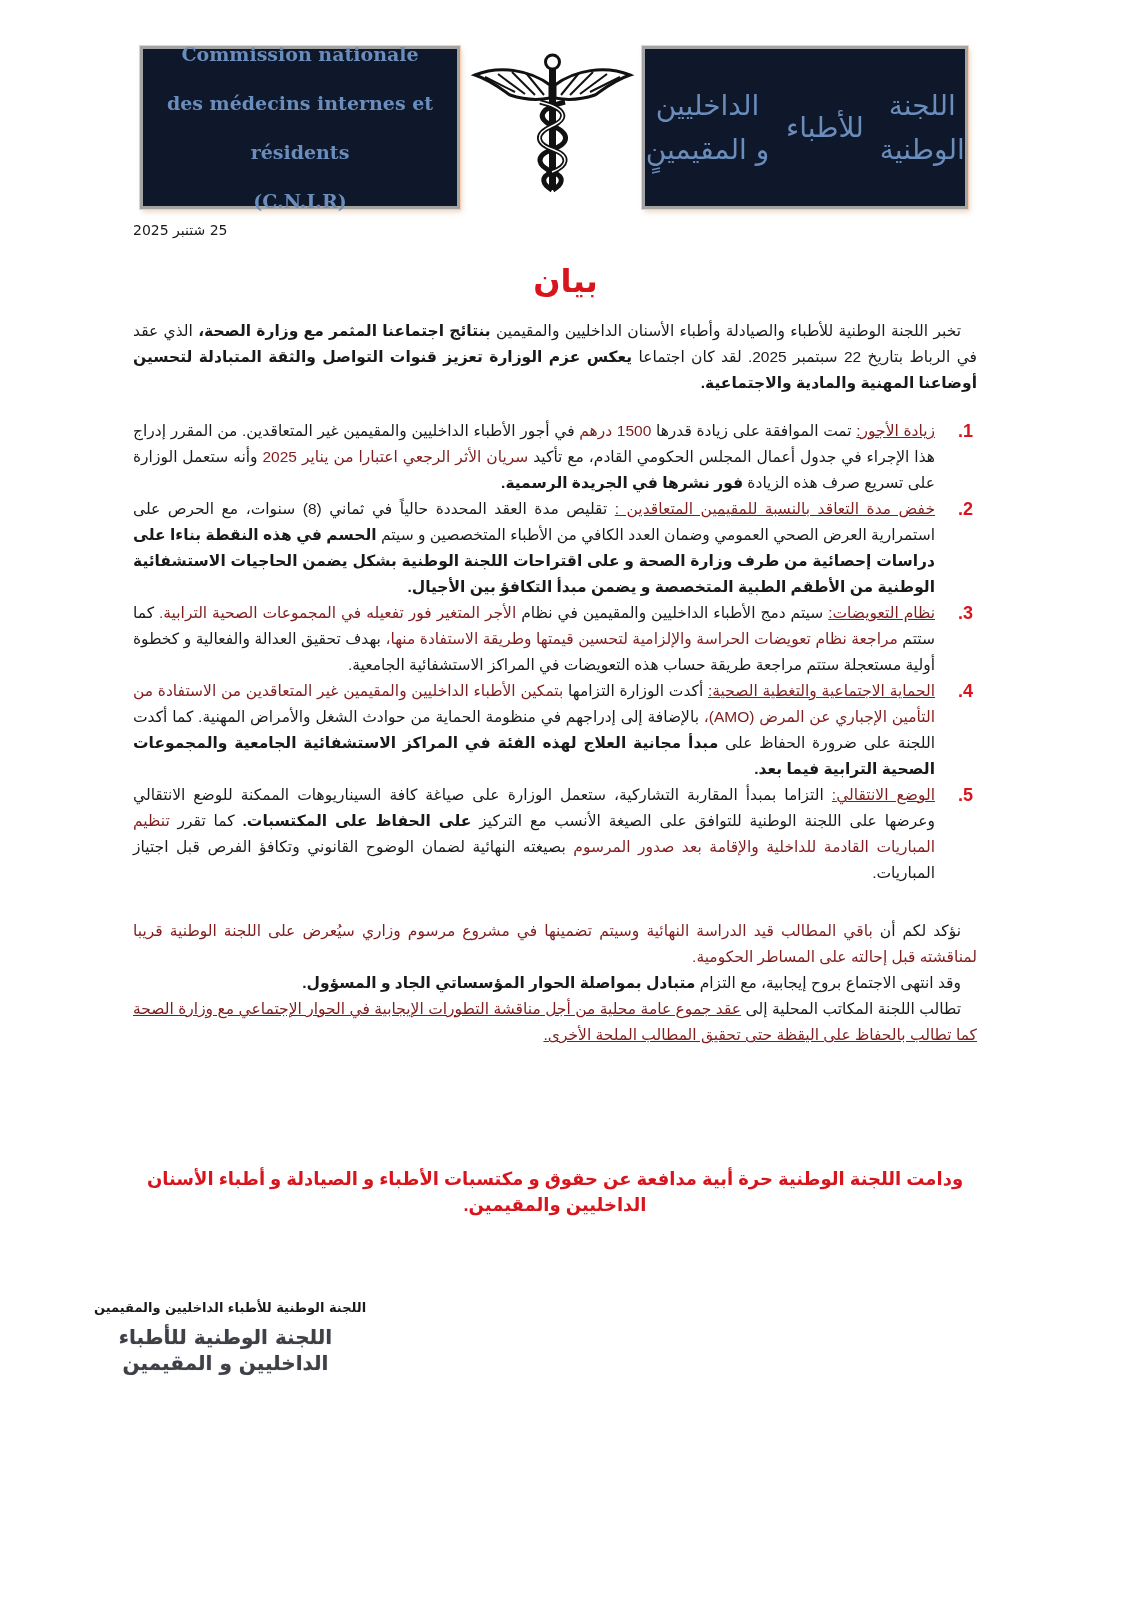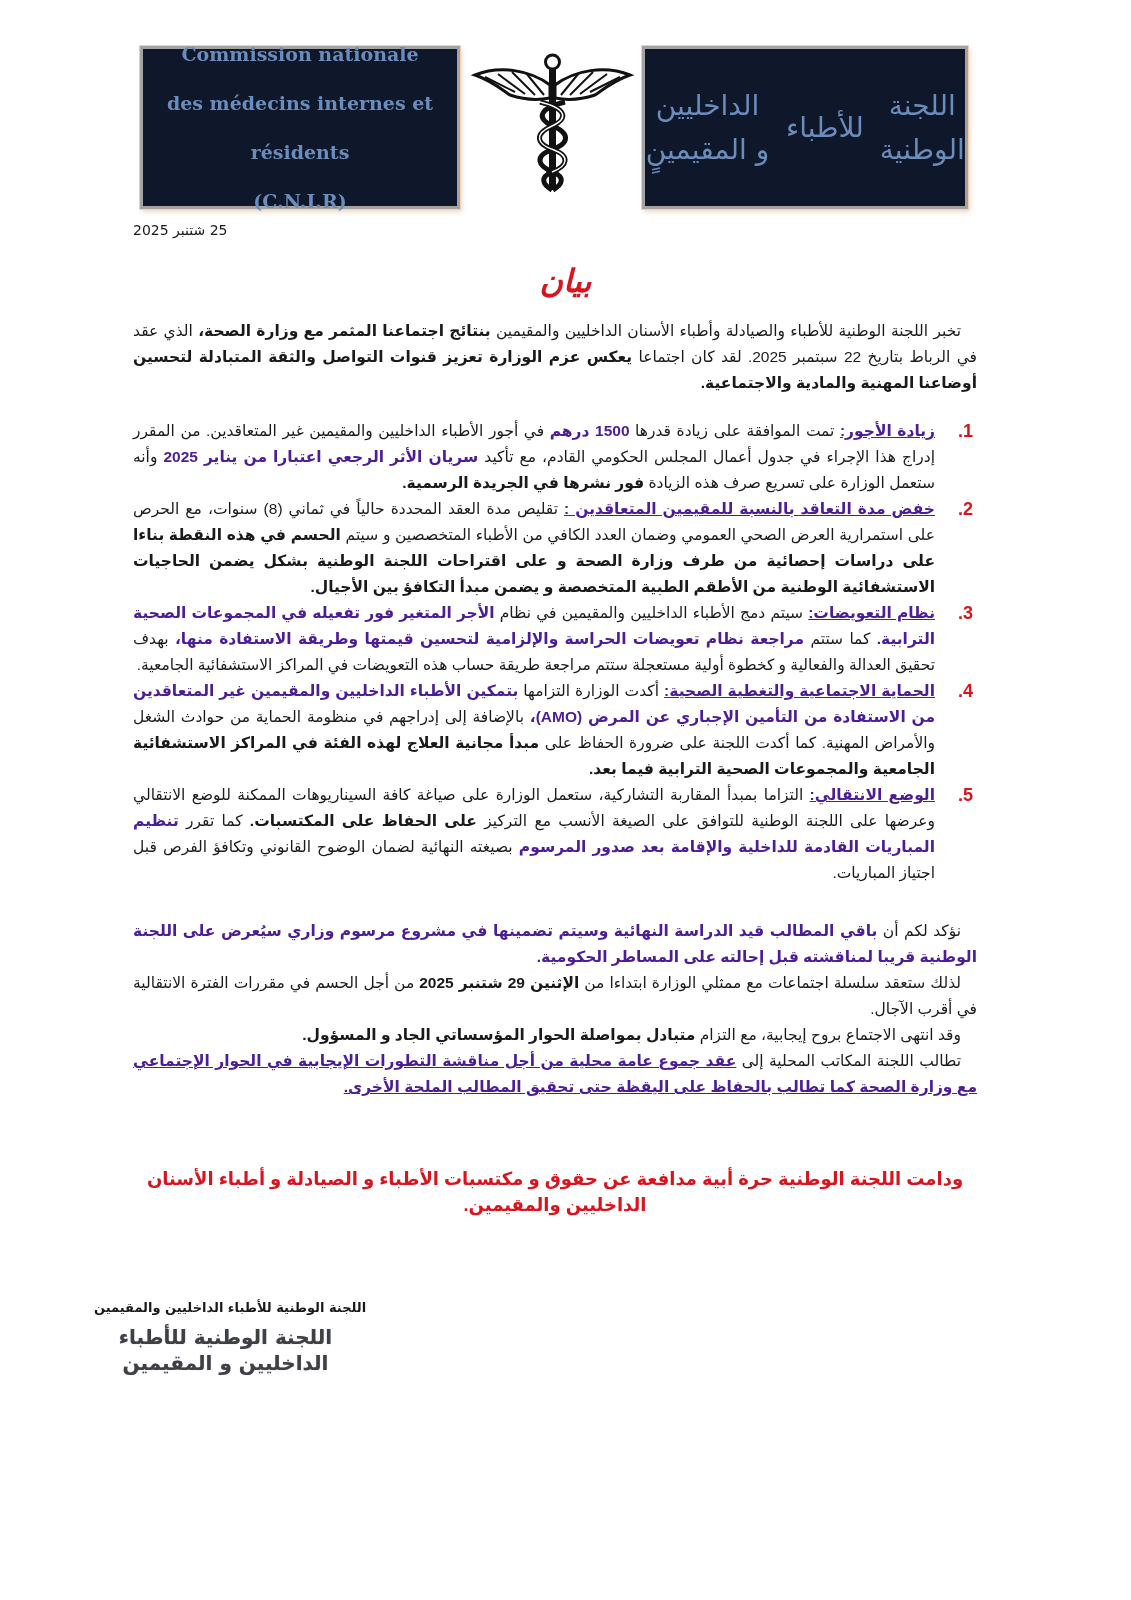--- a/index.html
+++ b/index.html
@@ -12,26 +12,26 @@
               font-family: "DejaVu Serif", "Liberation Serif", serif; font-weight: bold;
               color: #6a8dbc; font-size: 19px; line-height: 33px; text-align: center; }
     .box-fr { width: 206px; }
     .box-ar { left: 642px; top: 46px; width: 326px; height: 163px;
               display: flex; align-items: center; justify-content: center;
               color: #6a8dbc; font-size: 28px; line-height: 44px; text-align: center; direction: rtl; }
     .box-fr-wide { left: 140px; width: 320px; }
     .caduceus { position: absolute; left: 470px; top: 50px; width: 165px; height: 150px; }
     .date { position: absolute; left: 133px; top: 222px; font-size: 14px; direction: rtl; }
     .title { position: absolute; left: 0; right: 0; top: 262px; text-align: center;
-             color: #d8141c; font-weight: bold; font-size: 32px; direction: rtl; font-style: italic; }
+             color: #d8141c; font-weight: bold; font-size: 32px; direction: rtl; }
     .content { position: absolute; left: 133px; width: 844px; top: 318px; direction: rtl;
                text-align: justify; font-size: 15.5px; line-height: 26px;
                font-family: "Liberation Sans", "DejaVu Sans", sans-serif; }
     .content p { margin: 0; }
-    .red { color: #4c1d95; font-weight: bold; margin-top: 10px; }
+    .red { color: #7f1d1d; font-weight: normal; margin-top: 10px; }
     .b { font-weight: bold; }
     .u { text-decoration: underline; }
     .indent { text-indent: 16px; }
     .gap { height: 22px; }
     .item { display: flex; direction: rtl; }
     .item .num { width: 42px; flex: 0 0 42px; color: #d8141c; font-weight: bold; font-size: 18px; text-align: right; padding-right: 4px; box-sizing: border-box; }
     .item .body { flex: 1; }
     .closing { position: absolute; left: 133px; width: 844px; top: 1166px; direction: rtl;
                text-align: center; color: #d8141c; font-weight: bold; font-size: 18px; line-height: 26px;
                font-family: "Liberation Sans", "DejaVu Sans", sans-serif; }
@@ -129,23 +129,20 @@
     </div>
   </div>
 
   <div class="gap"></div>
   <div class="gap" style="height:10px"></div>
 
   <p class="indent">
     <span>نؤكد لكم أن </span><span class="red">باقي المطالب قيد الدراسة النهائية وسيتم تضمينها في مشروع مرسوم وزاري سيُعرض على اللجنة الوطنية قريبا لمناقشته قبل إحالته على المساطر الحكومية.</span>
   </p>
   <p class="indent">
-    <span>لذلك ستعقد سلسلة اجتماعات مع ممثلي الوزارة ابتداءا من </span><span class="b">الإثنين 29 شتنبر 2025</span><span> من أجل الحسم في مقررات الفترة الانتقالية في أقرب الآجال.</span>
-  </p>
-  <p class="indent">
     <span>وقد انتهى الاجتماع بروح إيجابية، مع التزام </span><span class="b">متبادل بمواصلة الحوار المؤسساتي الجاد و المسؤول.</span>
   </p>
   <p class="indent">
     <span>تطالب اللجنة المكاتب المحلية إلى </span><span class="red u">عقد جموع عامة محلية من أجل مناقشة التطورات الإيجابية في الحوار الإجتماعي مع وزارة الصحة كما تطالب بالحفاظ على اليقظة حتى تحقيق المطالب الملحة الأخرى.</span>
   </p>
 </div>
 
 <div class="closing">ودامت اللجنة الوطنية حرة أبية مدافعة عن حقوق و مكتسبات الأطباء و الصيادلة و أطباء الأسنان الداخليين والمقيمين.</div>
 
 <div class="sig-label">اللجنة الوطنية للأطباء الداخليين والمقيمين</div>

